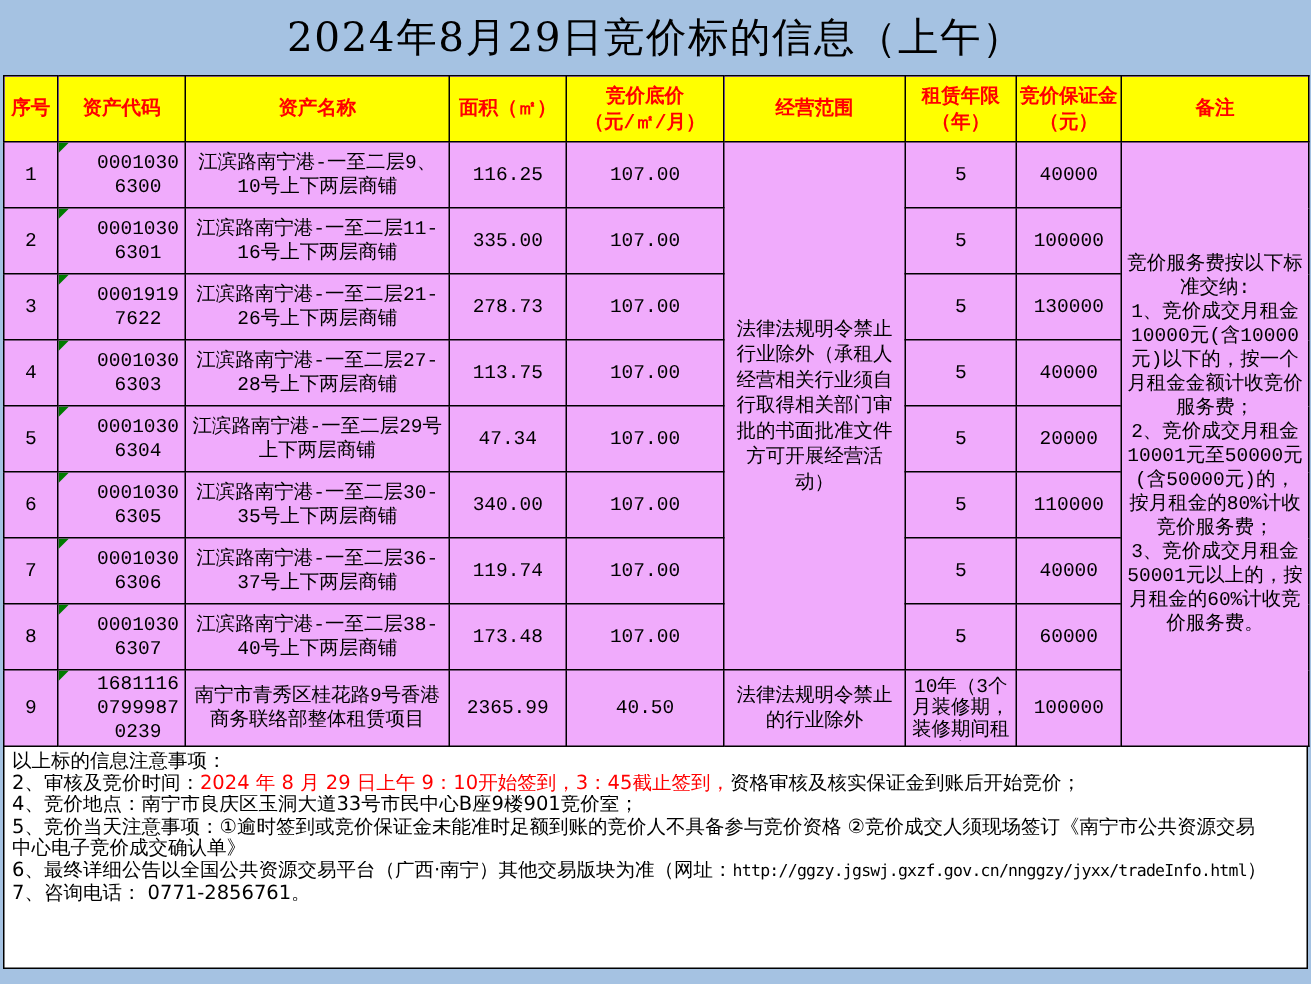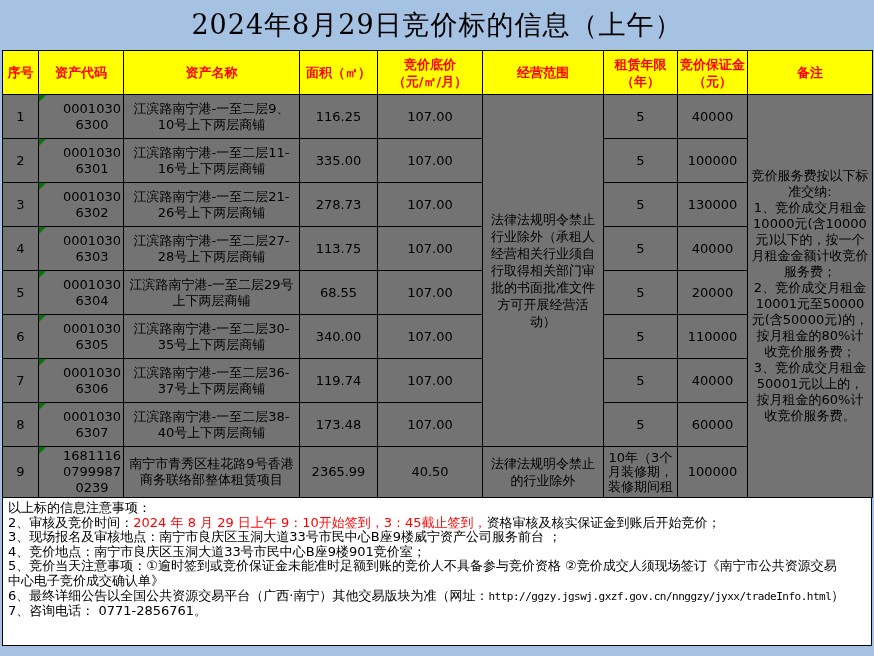--- a/index.html
+++ b/index.html
@@ -9,21 +9,21 @@
     font-family:"DejaVu Sans", sans-serif;
     color:#000;
   }
   .title-bar {
     height:50px; display:flex; align-items:center; justify-content:center;
     font-family:"DejaVu Serif", serif;
     font-size:27px; letter-spacing:1px; color:#000;border-radius:25px;
   }
   table.auction {
     border-collapse:collapse; table-layout:fixed;
-    width:870px; margin-left:2px; background:#737373;
+    width:870px; margin-left:2px; background:#f0abfc;font-family:Liberation Mono, monospace;
   }
   th, td {
     border:1px solid #000; box-sizing:border-box;
     text-align:center; vertical-align:middle;
     padding:1px 2px; overflow:hidden;
   }
   th {
     background:#ffff00; color:#ff0000;
     font-weight:bold; font-size:13px; line-height:17px;
     height:44px; white-space:pre-line;
@@ -100,41 +100,41 @@
       <td>2</td>
       <td class="c-code"><i class="tri"></i><span>00010306301</span></td>
       <td>江滨路南宁港-一至二层11-16号上下两层商铺</td>
       <td>335.00</td>
       <td>107.00</td>
       <td>5</td>
       <td>100000</td>
     </tr>
     <tr>
       <td>3</td>
-      <td class="c-code"><i class="tri"></i><span>00010306302</span></td>
+      <td class="c-code"><i class="tri"></i><span>00019197622</span></td>
       <td>江滨路南宁港-一至二层21-26号上下两层商铺</td>
       <td>278.73</td>
       <td>107.00</td>
       <td>5</td>
       <td>130000</td>
     </tr>
     <tr>
       <td>4</td>
       <td class="c-code"><i class="tri"></i><span>00010306303</span></td>
       <td>江滨路南宁港-一至二层27-28号上下两层商铺</td>
       <td>113.75</td>
       <td>107.00</td>
       <td>5</td>
       <td>40000</td>
     </tr>
     <tr>
       <td>5</td>
       <td class="c-code"><i class="tri"></i><span>00010306304</span></td>
       <td>江滨路南宁港-一至二层29号上下两层商铺</td>
-      <td>68.55</td>
+      <td>47.34</td>
       <td>107.00</td>
       <td>5</td>
       <td>20000</td>
     </tr>
     <tr>
       <td>6</td>
       <td class="c-code"><i class="tri"></i><span>00010306305</span></td>
       <td>江滨路南宁港-一至二层30-35号上下两层商铺</td>
       <td>340.00</td>
       <td>107.00</td>
@@ -170,18 +170,17 @@
           <div class="clip-inner">10年（3个月装修期，装修期间租金</div>
         </td>
       <td>100000</td>
     </tr>
   </tbody>
 </table>
 
 <div class="notes">
   <div class="note-line">以上标的信息注意事项：</div>
   <div class="note-line"><span>2、审核及竞价时间：</span><span class="red">2024 年 8 月 29 日上午 9：10开始签到，3：45截止签到，</span><span>资格审核及核实保证金到账后开始竞价；</span></div>
-  <div class="note-line">3、现场报名及审核地点：南宁市良庆区玉洞大道33号市民中心B座9楼威宁资产公司服务前台 ；</div>
   <div class="note-line">4、竞价地点：南宁市良庆区玉洞大道33号市民中心B座9楼901竞价室；</div>
   <div class="note-line wrap">5、竞价当天注意事项：①逾时签到或竞价保证金未能准时足额到账的竞价人不具备参与竞价资格 ②竞价成交人须现场签订《南宁市公共资源交易中心电子竞价成交确认单》</div>
   <div class="note-line"><span>6、最终详细公告以全国公共资源交易平台（广西·南宁）其他交易版块为准（网址：</span><span class="url">http://ggzy.jgswj.gxzf.gov.cn/nnggzy/jyxx/tradeInfo.html</span><span>）；</span></div>
   <div class="note-line">7、咨询电话： 0771-2856761。</div>
 </div>
 
 </body></html>

